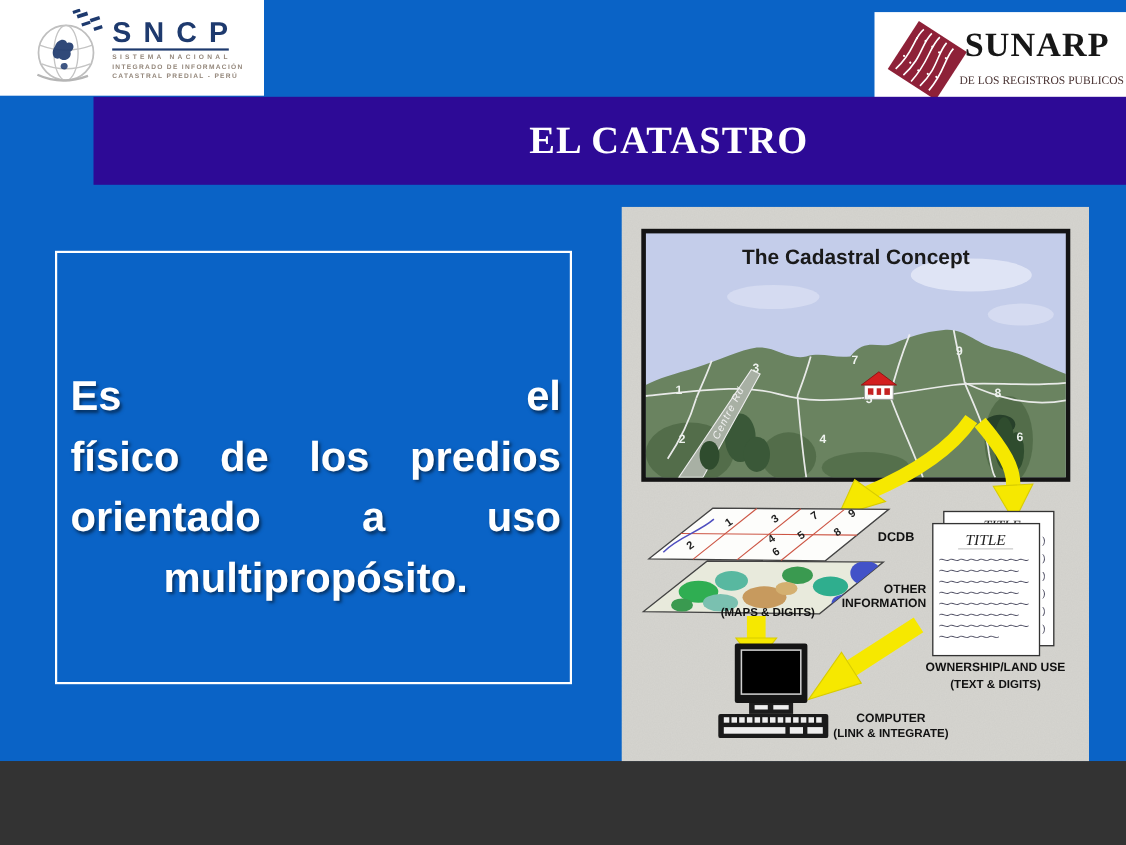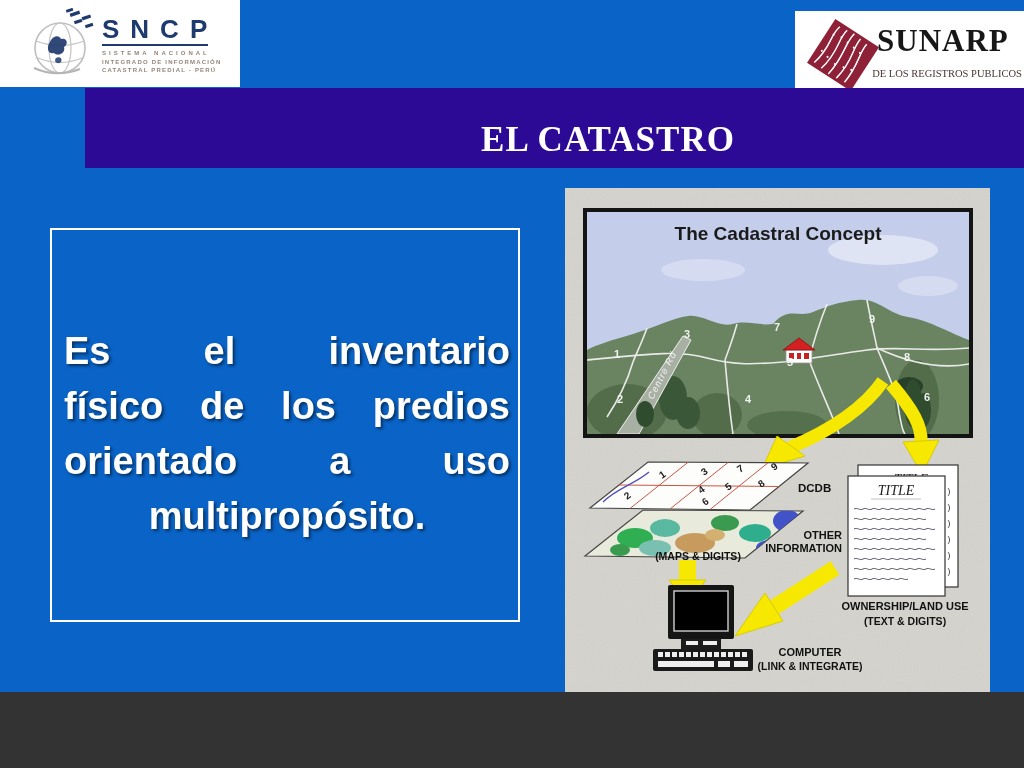--- a/index.html
+++ b/index.html
@@ -19,25 +19,25 @@
   .sunarp-emblem{position:absolute;left:8px;top:4px;}
   .sunarp-name{position:absolute;left:82px;top:12px;font-family:"Liberation Serif",serif;
                font-weight:bold;font-size:31px;color:#171717;letter-spacing:1px;}
   .sunarp-sub{position:absolute;left:76px;top:56px;width:152px;text-align:center;
               font-family:"Liberation Serif",serif;font-size:10.5px;color:#4a3434;line-height:13px;}
 
   
   .title-bar{position:absolute;left:85px;top:88px;width:939px;height:80px;background:#2d0a96;}
   .title-text{position:absolute;left:107px;right:0;top:0;height:80px;display:flex;align-items:center;
               justify-content:center;font-family:"Liberation Serif",serif;font-weight:bold;
-              font-size:35px;color:#ffffff;letter-spacing:1px;margin-top:12px;}
+              font-size:35px;color:#ffffff;letter-spacing:1px;}
 
   
   .text-box{position:absolute;left:50px;top:228px;width:466px;height:390px;border:2px solid #ffffff;}
-  .body-text{position:absolute;left:12px;right:8px;top:100px;}
+  .body-text{position:absolute;left:12px;right:8px;top:110px;}
   .body-line{display:flex;justify-content:space-between;font-weight:bold;font-size:38px;color:#ffffff;
              height:55px;text-shadow:2px 2px 3px rgba(0,0,0,0.5);white-space:pre;}
   .body-line.last{justify-content:center;}
 
   
   .concept{position:absolute;left:565px;top:188px;}
 
   
   .bottom-bar{position:absolute;left:77px;top:740px;width:391px;height:28px;background:#2d0a96;}
   .dot{position:absolute;top:753px;width:9px;height:9px;border-radius:50%;background:#dde4e4;
@@ -108,21 +108,21 @@
       <div>DE LOS REGISTROS PUBLICOS</div>
     </div>
   </div>
 
   <div class="title-bar">
     <div class="title-text">EL CATASTRO</div>
   </div>
 
   <div class="text-box">
     <div class="body-text" id="body-text">
-        <div class="body-line"><span>Es</span><span>el</span><span>inventario</span></div>
+        <div class="body-line"><span>Es</span><span>el</span></div>
         <div class="body-line"><span>físico</span><span>de</span><span>los</span><span>predios</span></div>
         <div class="body-line"><span>orientado</span><span>a</span><span>uso</span></div>
         <div class="body-line last"><span>multipropósito.</span></div>
       </div>
   </div>
 
   <svg class="concept" width="425" height="540" viewBox="0 0 425 540">
     <defs>
       <filter id="grain">
           <feTurbulence type="fractalNoise" baseFrequency="0.9" numOctaves="2"></feTurbulence>

